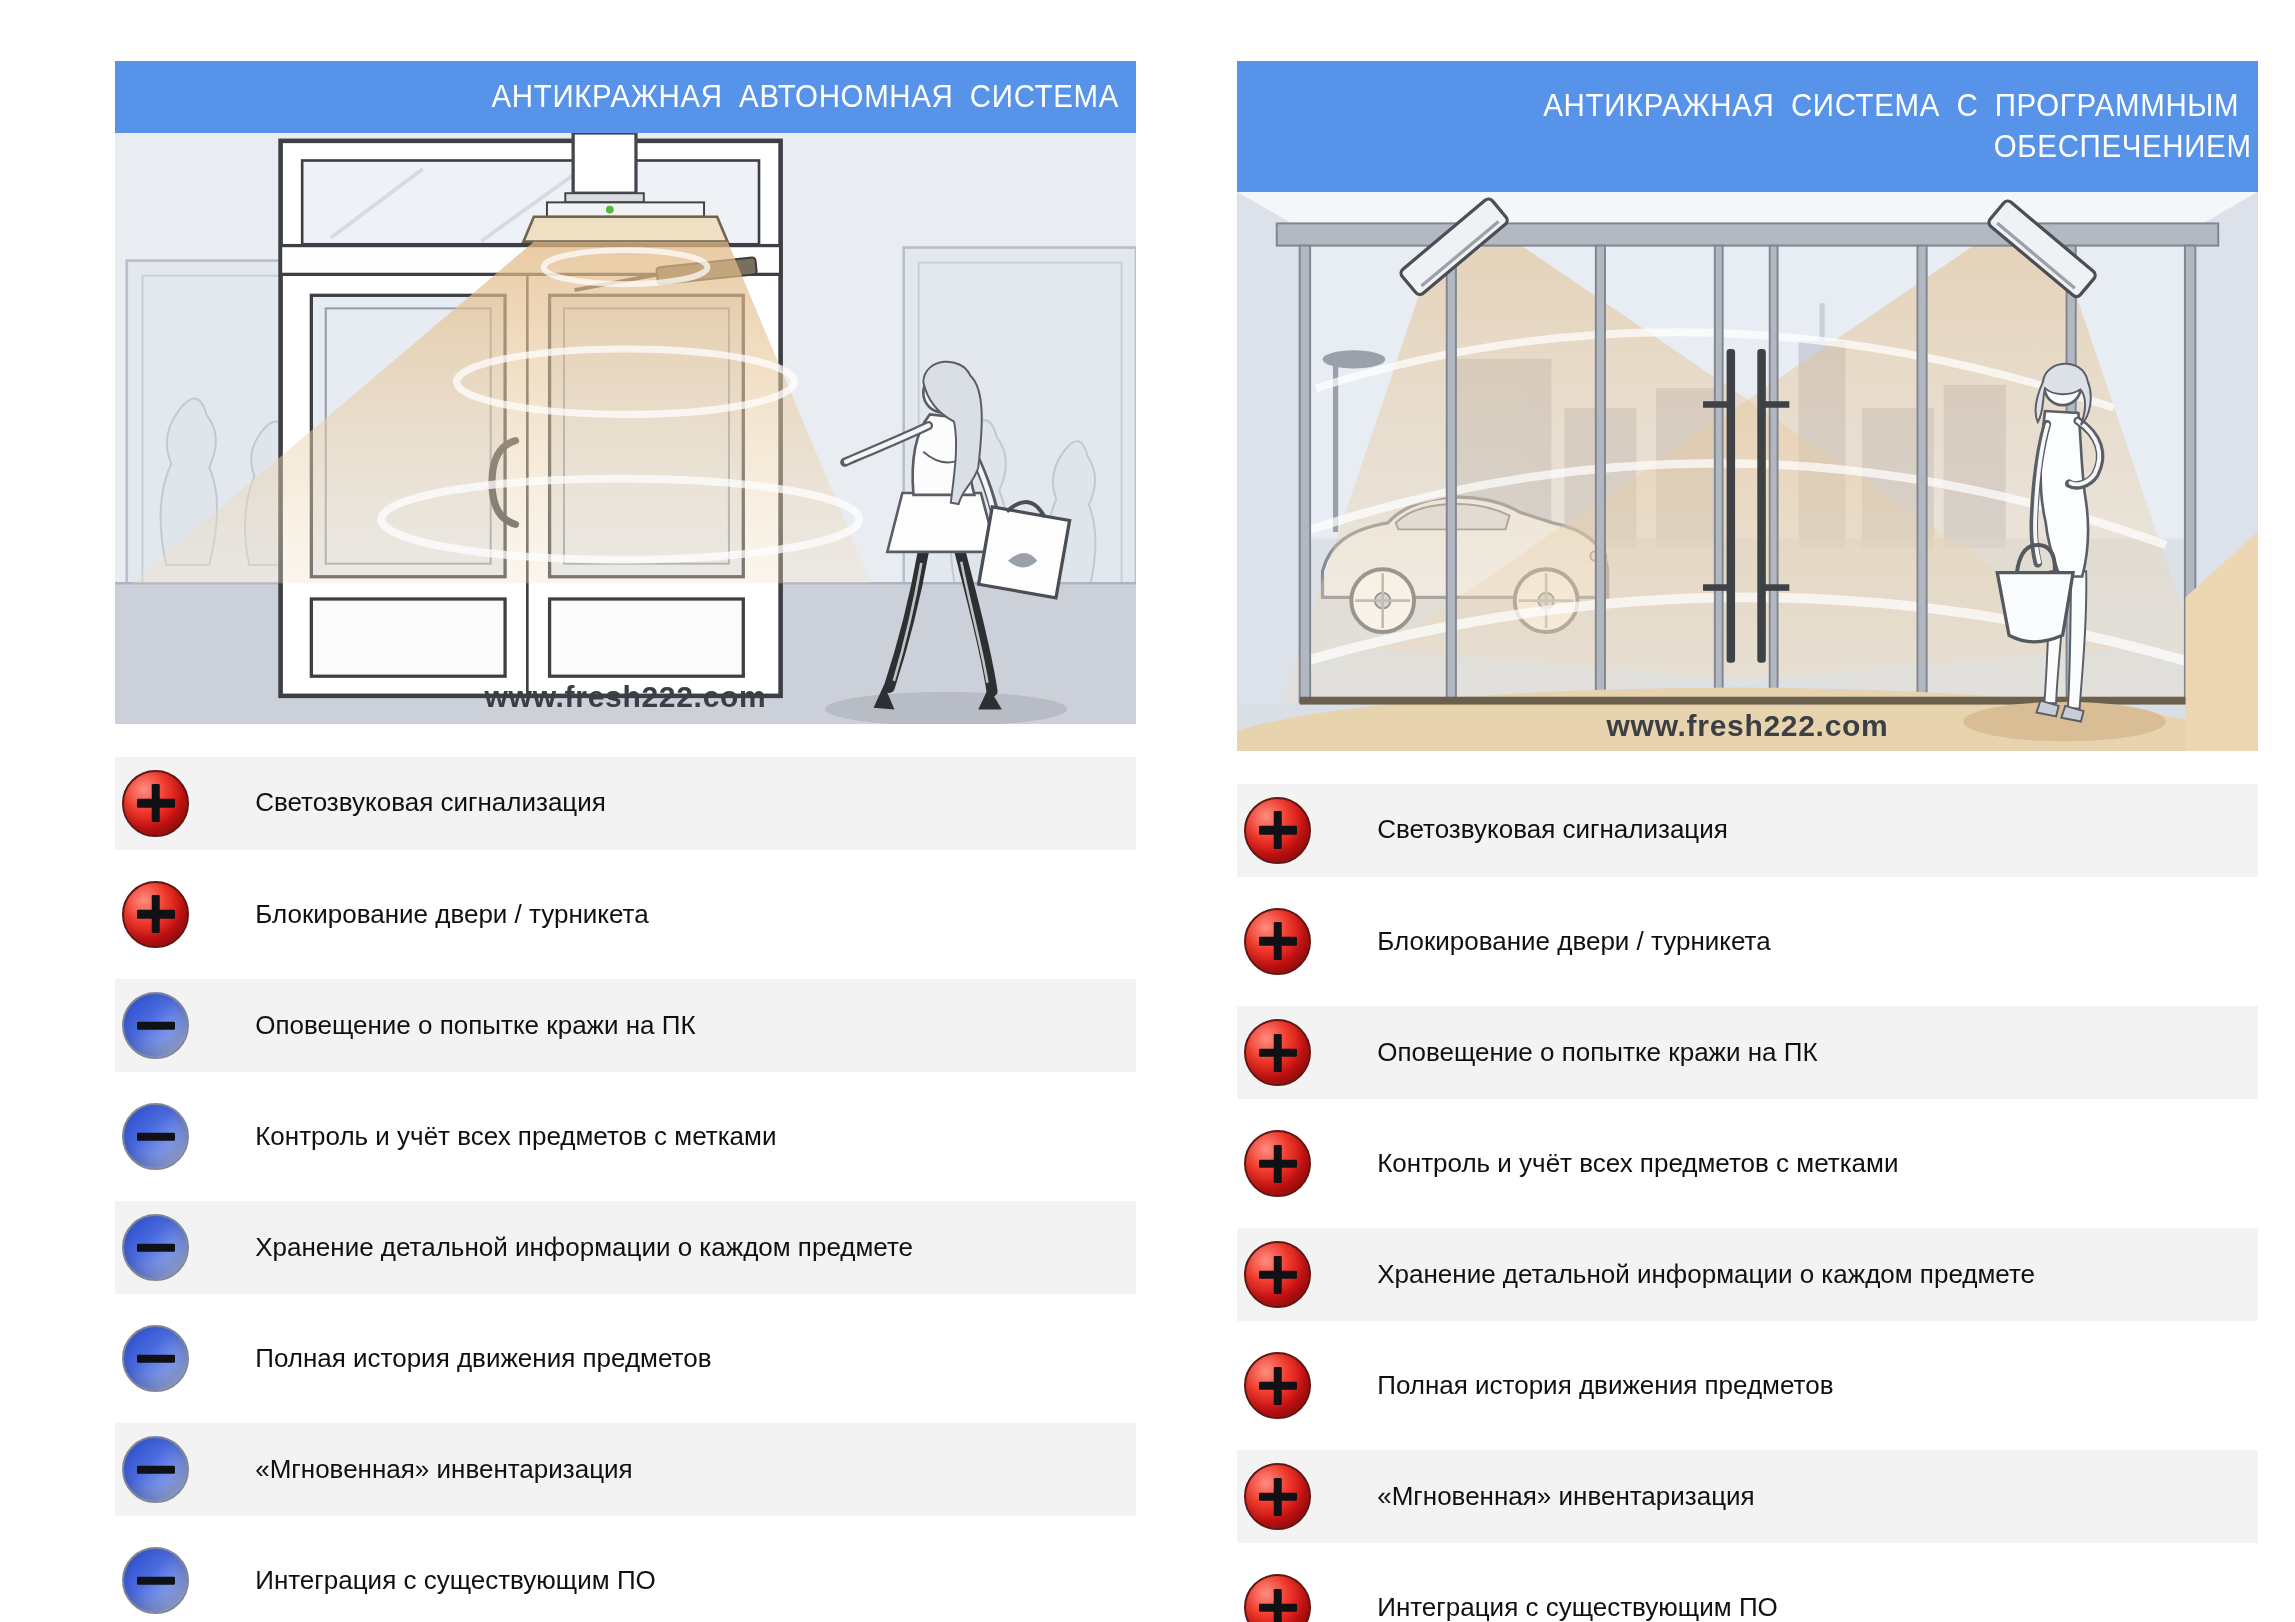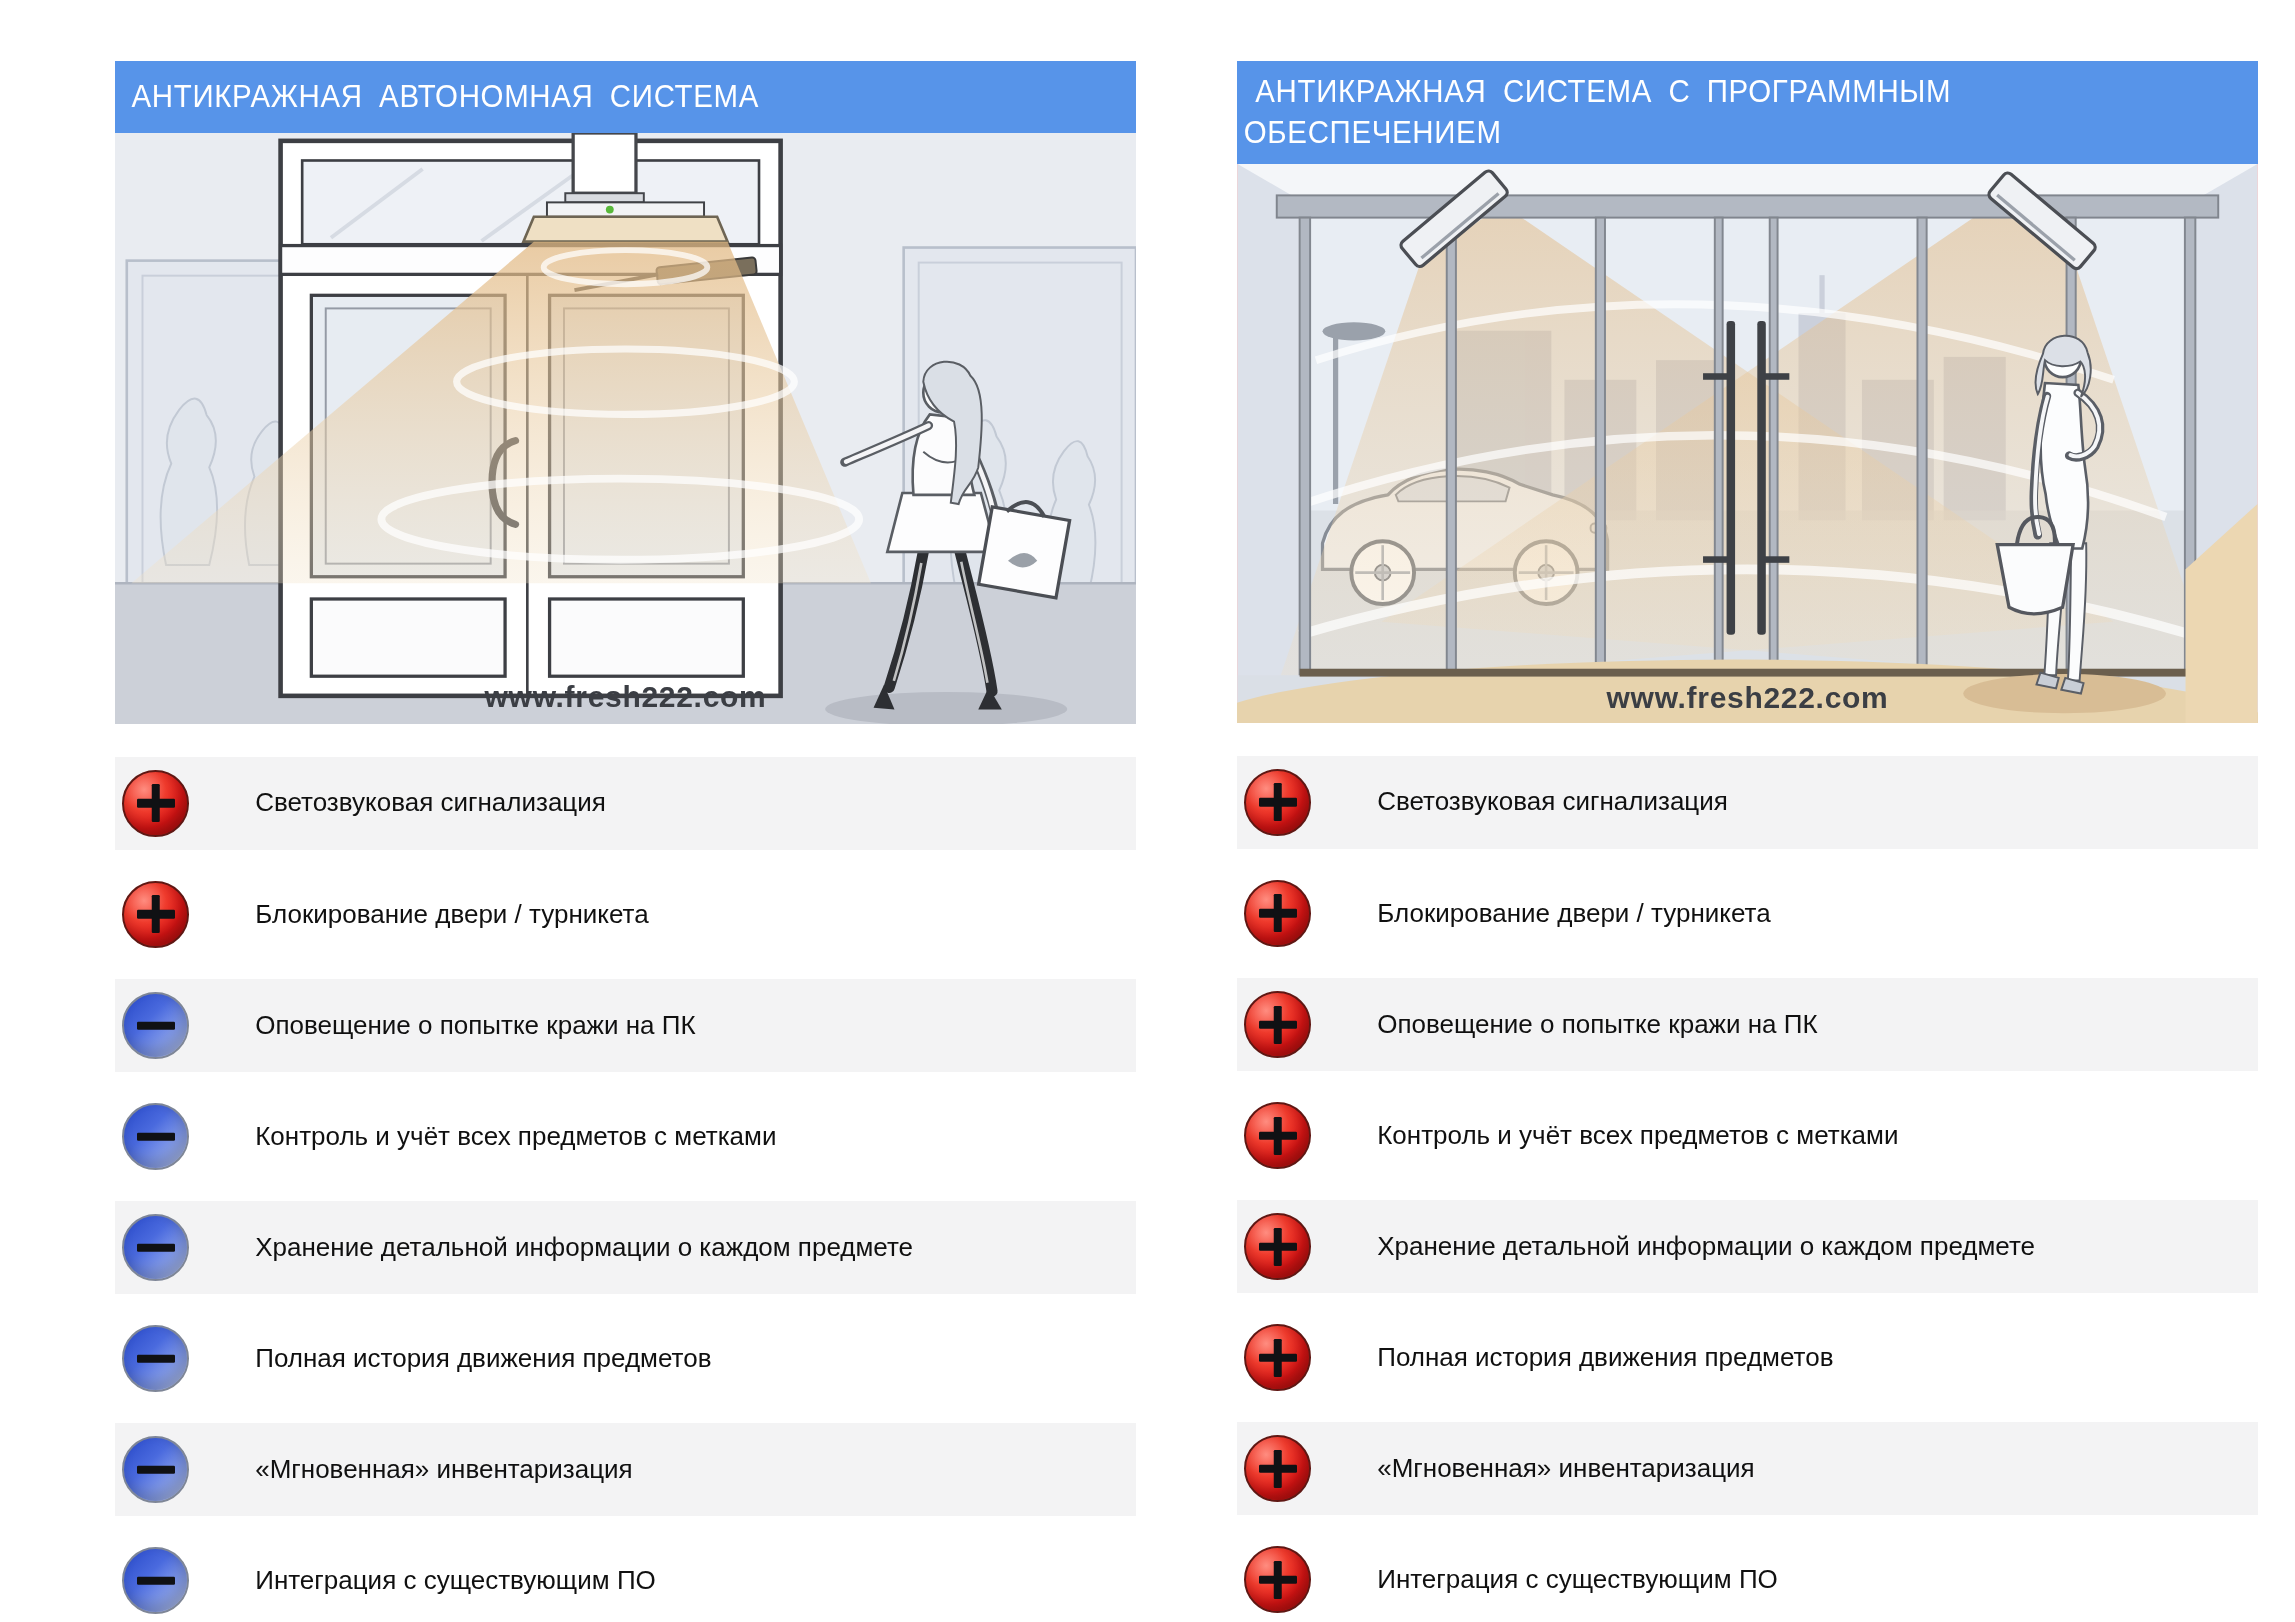--- a/index.html
+++ b/index.html
@@ -1,22 +1,22 @@
 <!DOCTYPE html>
 <html style="font-size:10.5px"><head>
 <meta charset="utf-8">
 <style>
   html,body{margin:0;padding:0;background:#ffffff;width:2295px;height:1622px;overflow:hidden;
             font-family:"Liberation Sans", sans-serif;}
   .wrap{position:absolute;left:115px;top:61px;display:flex;gap:101px;}
   .panel{width:1021px;position:relative;}
   .banner{background:#5794E9;color:#ffffff;display:flex;flex-direction:column;
-          justify-content:center;align-items:flex-start;}
+          justify-content:center;align-items:flex-end;}
   .banner-left{height:72px;}
-  .banner-right{height:103px;}
+  .banner-right{height:131px;}
   .tl{font-size:31px;line-height:1.3;letter-spacing:0.7px;word-spacing:7.9px;
       transform:scaleX(.95);white-space:nowrap;font-weight:400;}
   .illo{position:relative;font-size:0;background:#fca5a5;}
   .illo svg{display:block;}
   .wm{position:absolute;left:0;right:0;text-align:center;font-weight:bold;
       font-size:30px;color:#3b3e44;letter-spacing:0.7px;}
   .wm-left{bottom:10.5px;}
   .wm-right{bottom:7.9px;}
   .features{margin-top:33px;}
   .row{display:flex;align-items:center;min-height:77px;padding:7.9px 0;margin-bottom:18.3px;}

